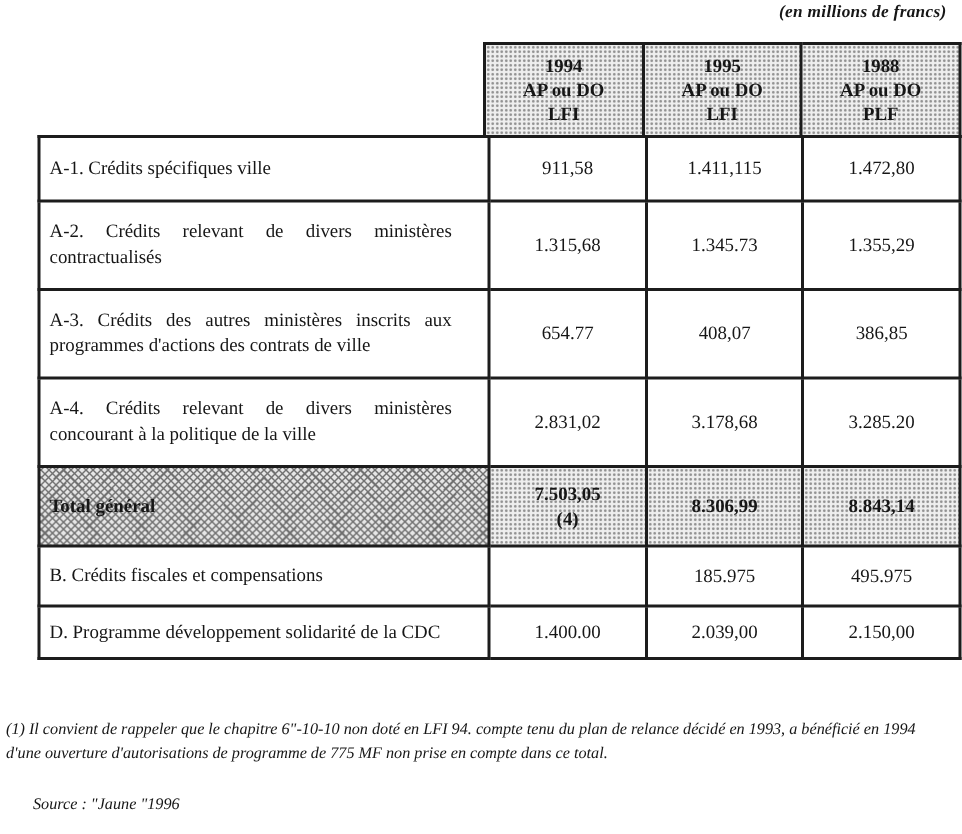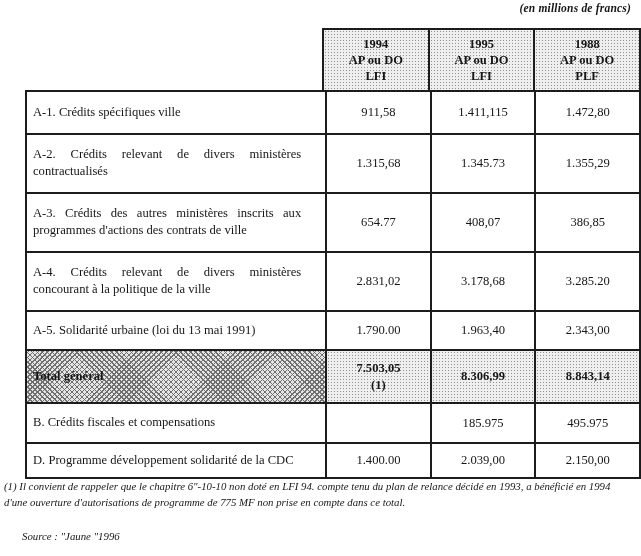--- a/index.html
+++ b/index.html
@@ -130,30 +130,24 @@
       <td class="val">654.77</td>
       <td class="val">408,07</td>
       <td class="val">386,85</td>
     </tr>
     <tr class="r3">
       <td class="lbl">A-4. Crédits relevant de divers ministères concourant à la politique de la ville</td>
       <td class="val">2.831,02</td>
       <td class="val">3.178,68</td>
       <td class="val">3.285.20</td>
     </tr>
-    <tr class="r4">
-      <td class="lbl">A-5. Solidarité urbaine (loi du 13 mai 1991)</td>
-      <td class="val">1.790.00</td>
-      <td class="val">1.963,40</td>
-      <td class="val">2.343,00</td>
-    </tr>
     <tr class="r5 total">
       <td class="lbl hatch">Total général</td>
       <td class="val stipple">7.503,05
-(1)</td>
+(4)</td>
       <td class="val stipple">8.306,99</td>
       <td class="val stipple">8.843,14</td>
     </tr>
     <tr class="r6">
       <td class="lbl">B. Crédits fiscales et compensations</td>
       <td class="val"></td>
       <td class="val">185.975</td>
       <td class="val">495.975</td>
     </tr>
     <tr class="r8">

